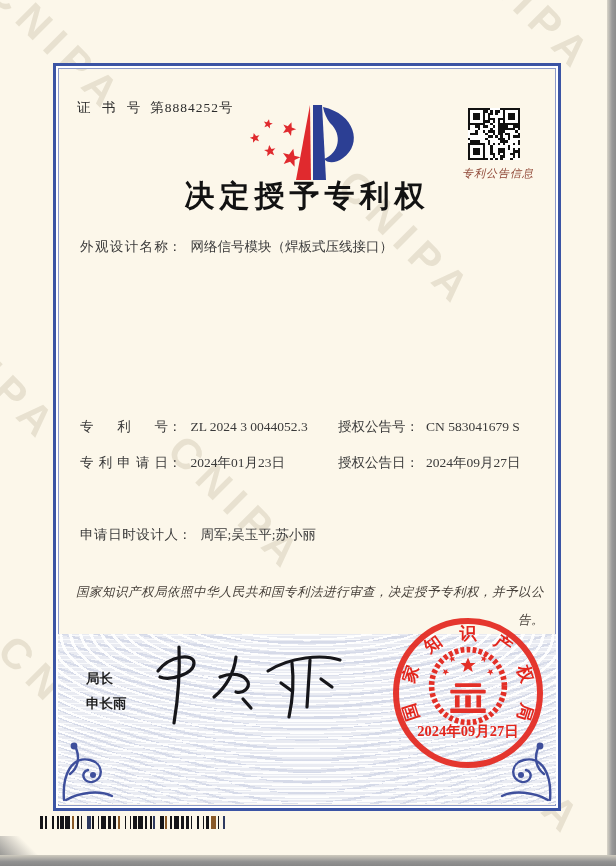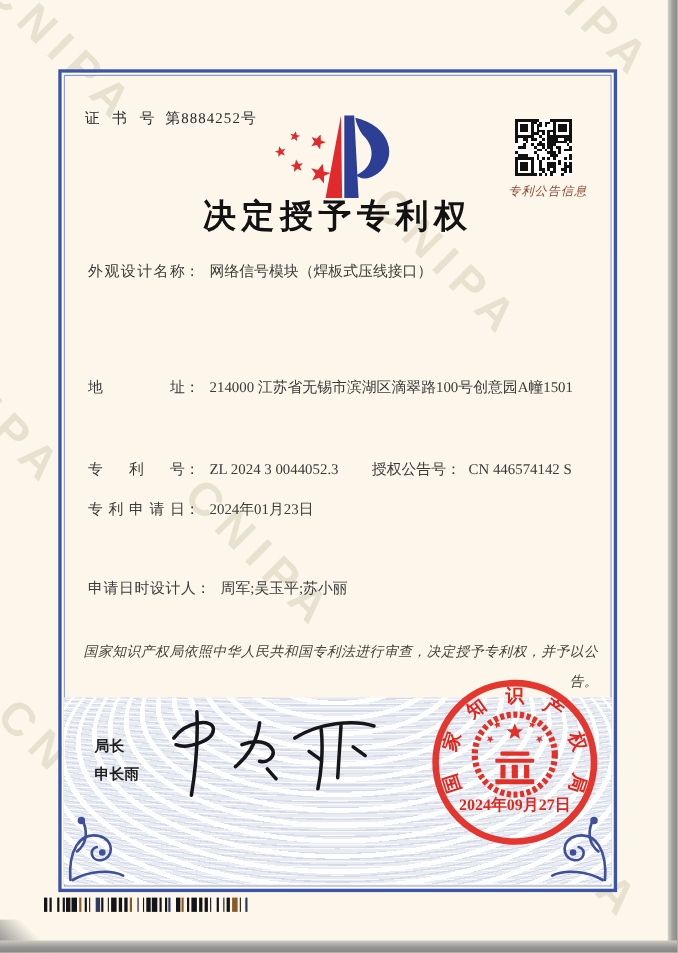--- a/index.html
+++ b/index.html
@@ -270,31 +270,31 @@
             <rect x="17" y="20" width="1" height="1"></rect>
           </svg></div>
       <div class="qr-caption">专利公告信息</div>
     </div>
 
     <h1 class="title">决定授予专利权</h1>
 
     <div class="frow" style="top:172px">
       <span class="f-label">外观设计名称</span><span class="f-colon">：</span><span class="f-value">网络信号模块（焊板式压线接口）</span>
     </div>
-    <div class="frow" style="top:277px">
-      <span class="f-label">地址</span><span class="f-colon">：</span><span class="f-value">214000 江苏省无锡市滨湖区滴翠路100号创意园A幢1501</span>
-    </div>
     <div class="frow" style="top:352px">
       <span class="f-label">专利号</span><span class="f-colon">：</span><span class="f-value">ZL 2024 3 0044052.3</span>
       <span class="pair2">
-        <span>授权公告号</span><span>：</span><span class="f-value">CN 446574142 S</span>
+        <span>授权公告号</span><span>：</span><span class="f-value">CN 583041679 S</span>
       </span>
     </div>
     <div class="frow" style="top:388px">
       <span class="f-label">专利申请日</span><span class="f-colon">：</span><span class="f-value">2024年01月23日</span>
+      <span class="pair2">
+        <span>授权公告日</span><span>：</span><span class="f-value">2024年09月27日</span>
+      </span>
     </div>
     <div class="frow" style="top:460px">
       <span class="f-label wide">申请日时设计人</span><span class="f-colon">：</span><span class="f-value">周军;吴玉平;苏小丽</span>
     </div>
 
     <div class="statement">
       <div>国家知识产权局依照中华人民共和国专利法进行审查，决定授予专利权，并予以公告。</div>
       <div>专利权自授权公告之日起生效。专利权有效性及专利权人变更等法律信息以专利登记簿记载为准。</div>
     </div>
 

